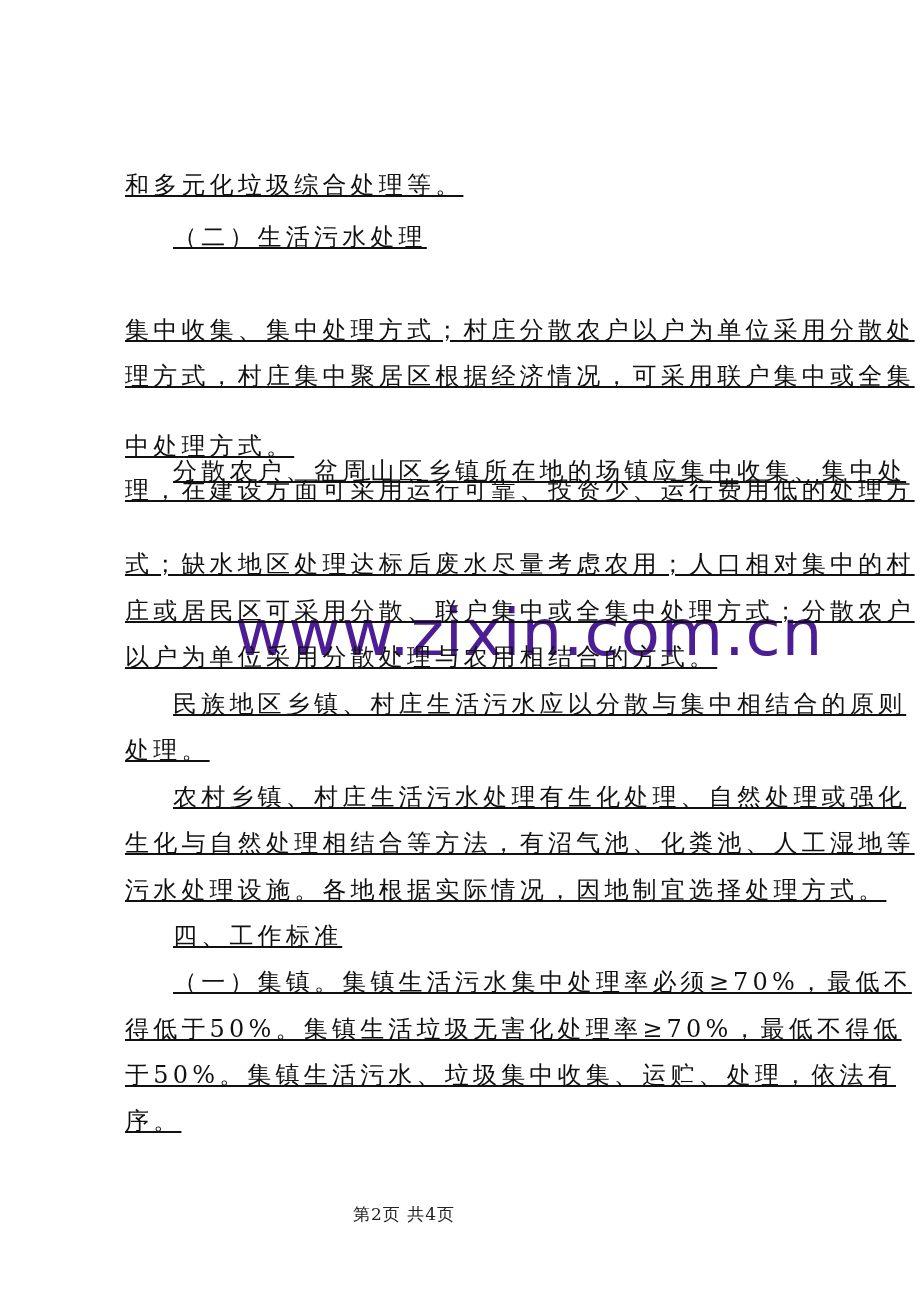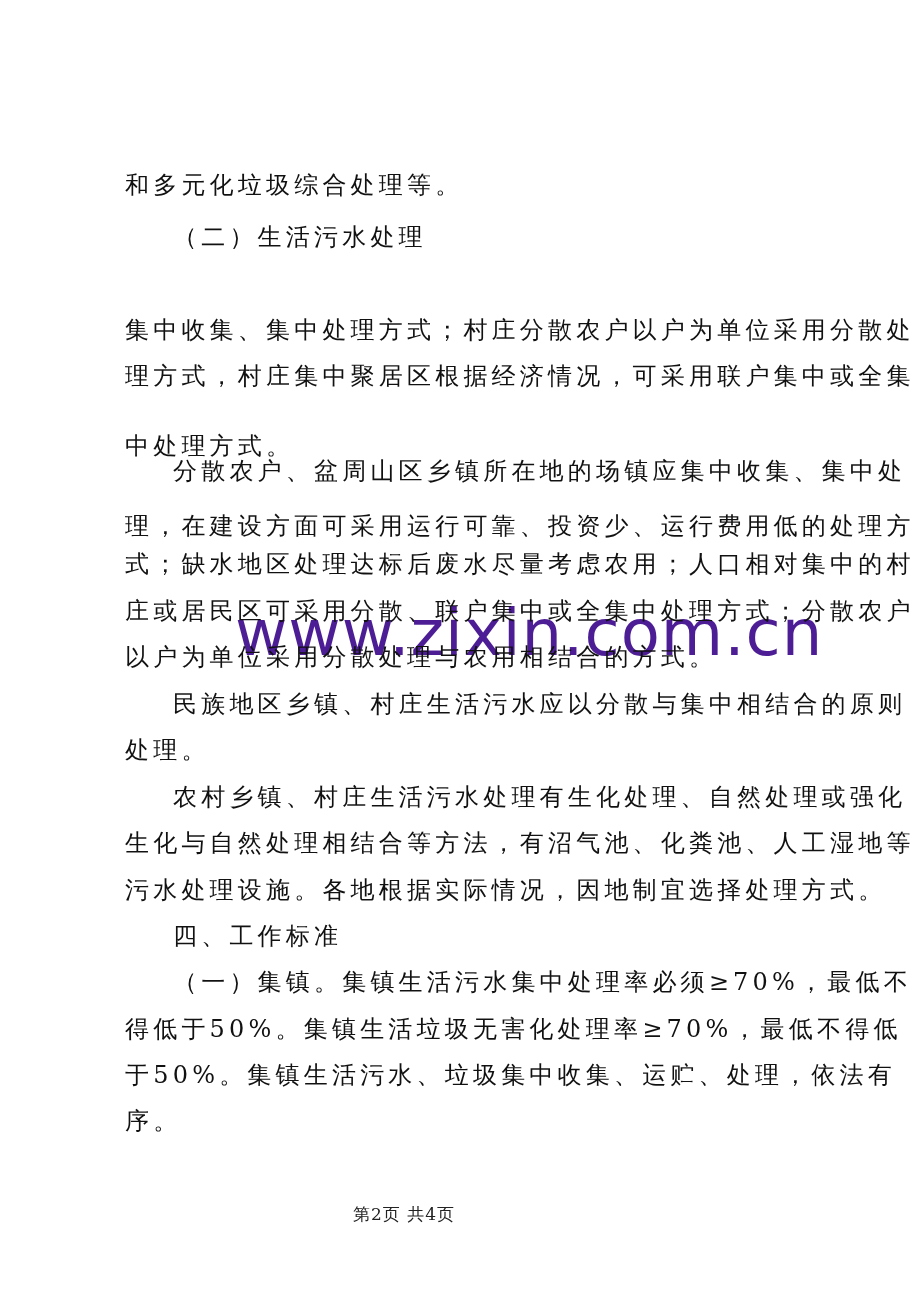--- a/index.html
+++ b/index.html
@@ -1,40 +1,40 @@
 <!DOCTYPE html>
 <html><head>
 <meta charset="utf-8">
 <style>
   html, body { margin:0; padding:0; background:#ffffff; }
   body { width:920px; height:1302px; position:relative; overflow:hidden;
          font-family:"DejaVu Serif", "Liberation Serif", serif; color:#111; }
   .page { position:absolute; left:0; top:0; width:920px; height:1302px; background:#fff; }
   .line { position:absolute; left:125px; width:690px; font-size:24px; line-height:28px;
-          letter-spacing:4.2px; white-space:nowrap; }
+          letter-spacing:4.2px; white-space:nowrap;text-decoration:underline; }
   .indent { left:173px; }
   .watermark { position:absolute; left:235px; top:596px; font-family:"DejaVu Sans","Liberation Sans",sans-serif;
                font-size:64px; color:#4c1d95; letter-spacing:1px; z-index:0; }
   .line { z-index:1; }
   .footer { position:absolute; left:0; width:808px; top:1203px; text-align:center;
             font-size:17px; color:#222; letter-spacing:1px; }
 </style>
 </head>
 <body>
 
 <div class="page">
   <div class="watermark">www.zixin.com.cn</div>
 
   <div class="line" style="top:171px">和多元化垃圾综合处理等。</div>
   <div class="line indent" style="top:223px">（二）生活污水处理</div>
   <div class="line" style="top:316px">集中收集、集中处理方式；村庄分散农户以户为单位采用分散处</div>
   <div class="line" style="top:362px">理方式，村庄集中聚居区根据经济情况，可采用联户集中或全集</div>
   <div class="line" style="top:432px">中处理方式。</div>
   <div class="line indent" style="top:457px">分散农户、盆周山区乡镇所在地的场镇应集中收集、集中处</div>
-  <div class="line" style="top:512px">理，在建设方面可采用运行可靠、投资少、运行费用低的处理方</div>
+  <div class="line" style="top:476px">理，在建设方面可采用运行可靠、投资少、运行费用低的处理方</div>
   <div class="line" style="top:550px">式；缺水地区处理达标后废水尽量考虑农用；人口相对集中的村</div>
   <div class="line" style="top:597px">庄或居民区可采用分散、联户集中或全集中处理方式；分散农户</div>
   <div class="line" style="top:643px">以户为单位采用分散处理与农用相结合的方式。</div>
   <div class="line indent" style="top:690px">民族地区乡镇、村庄生活污水应以分散与集中相结合的原则</div>
   <div class="line" style="top:736px">处理。</div>
   <div class="line indent" style="top:783px">农村乡镇、村庄生活污水处理有生化处理、自然处理或强化</div>
   <div class="line" style="top:829px">生化与自然处理相结合等方法，有沼气池、化粪池、人工湿地等</div>
   <div class="line" style="top:876px">污水处理设施。各地根据实际情况，因地制宜选择处理方式。</div>
   <div class="line indent" style="top:922px">四、工作标准</div>
   <div class="line indent" style="top:968px">（一）集镇。集镇生活污水集中处理率必须≥70%，最低不</div>

